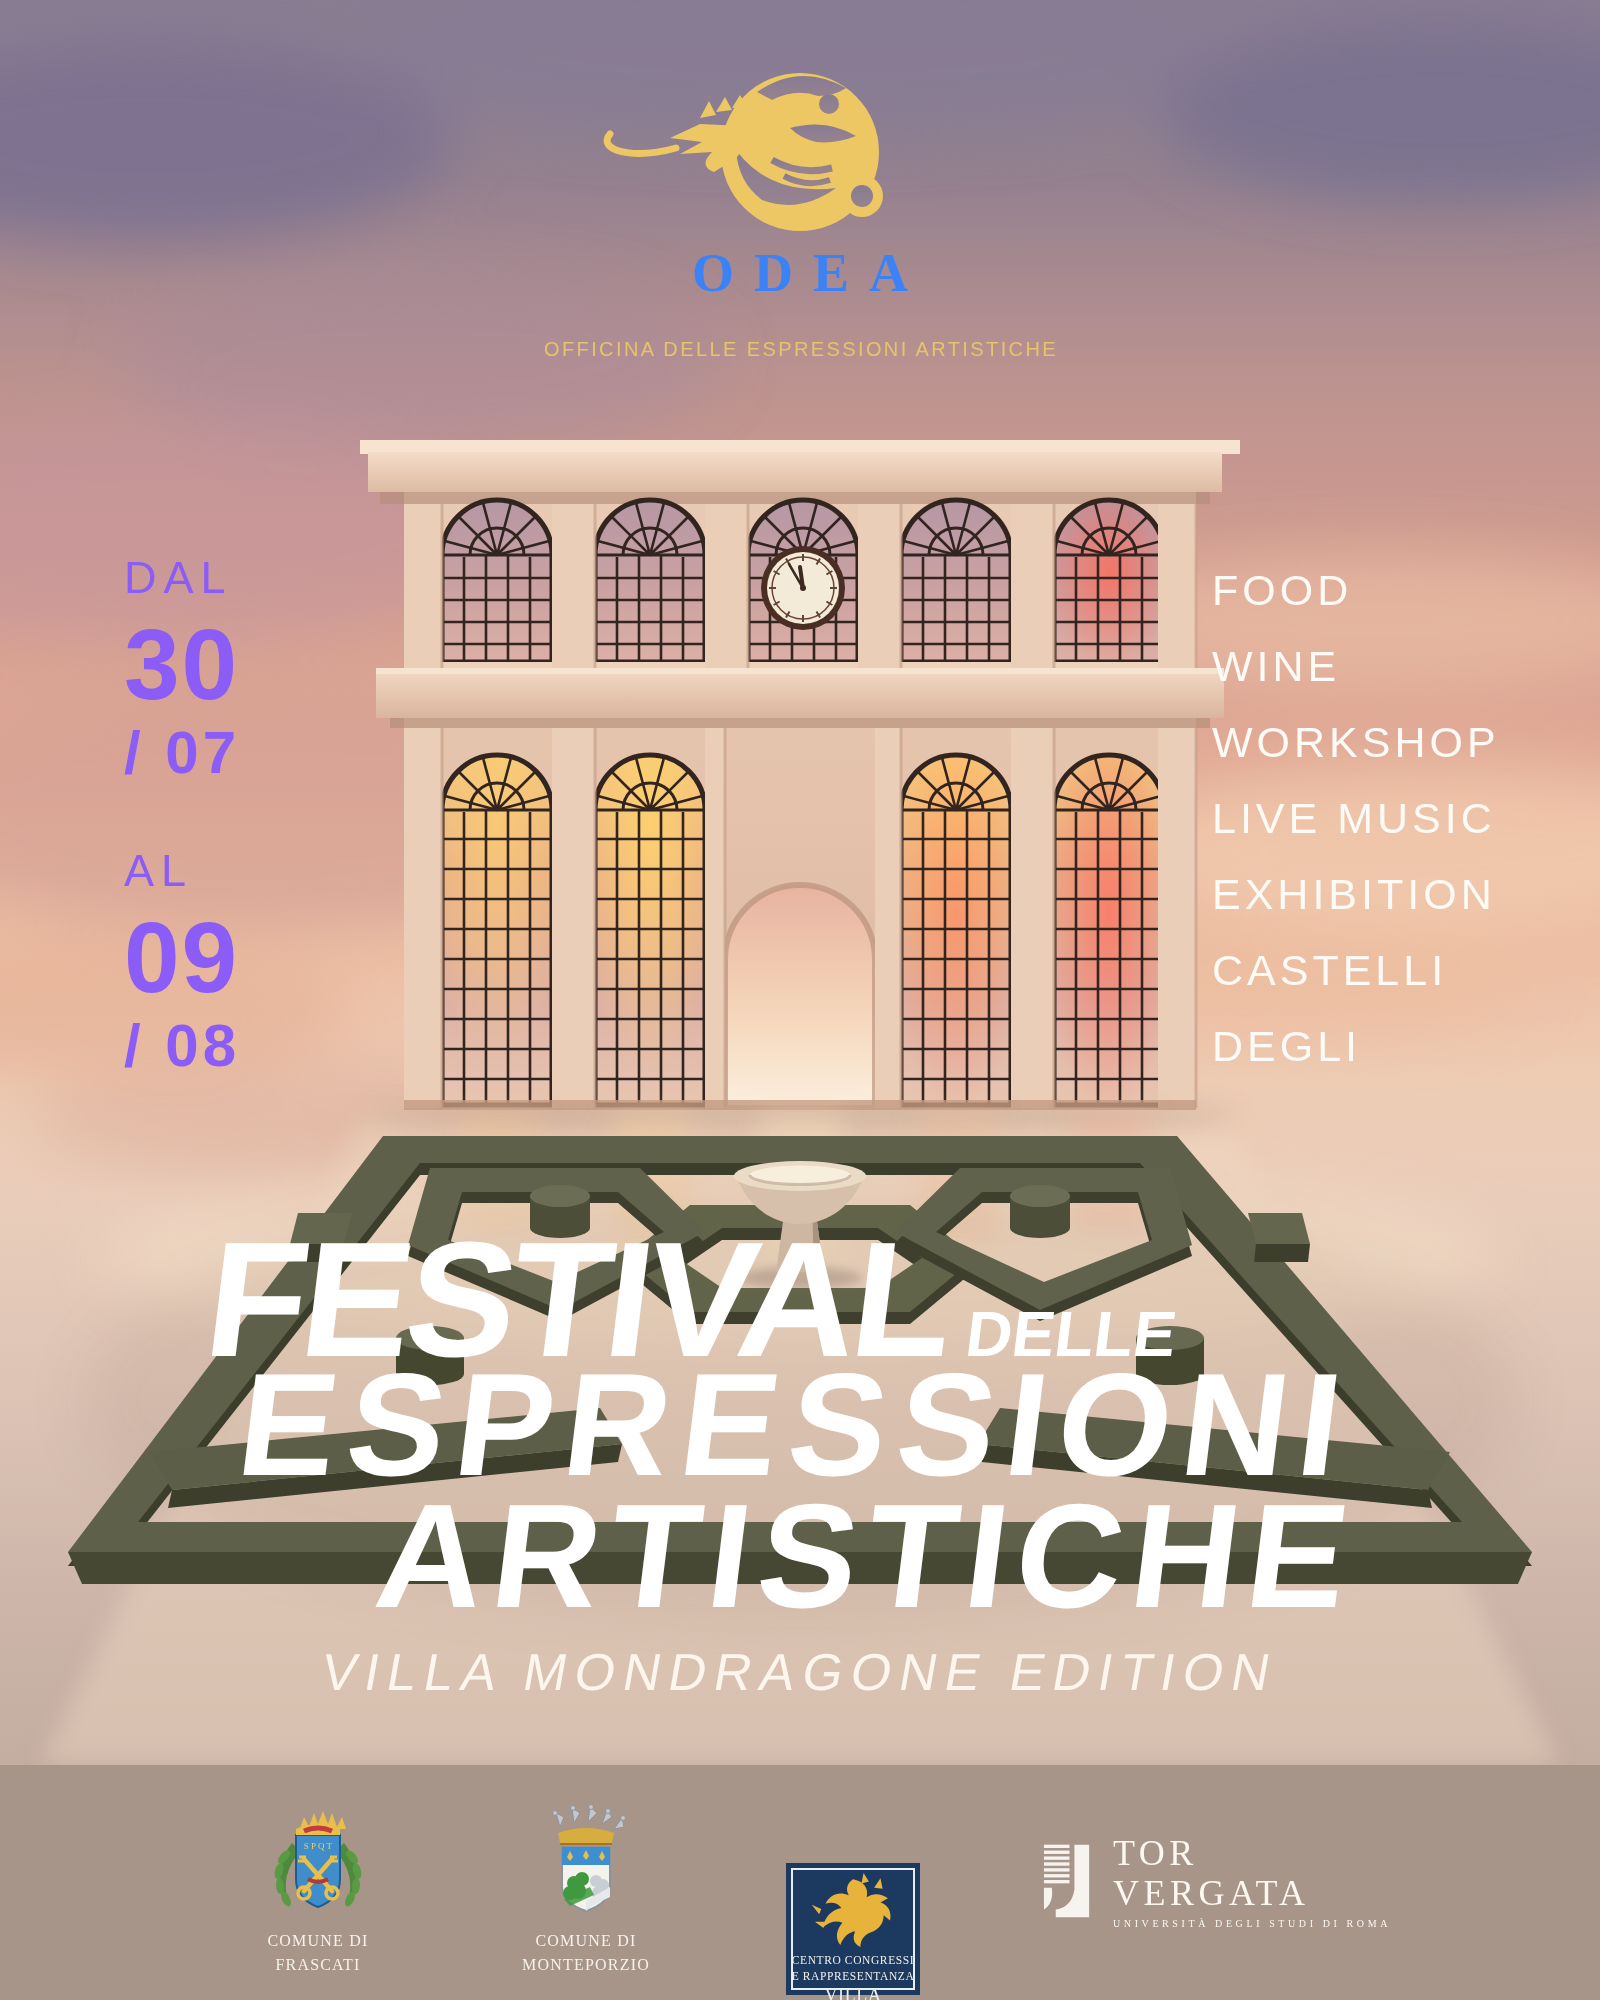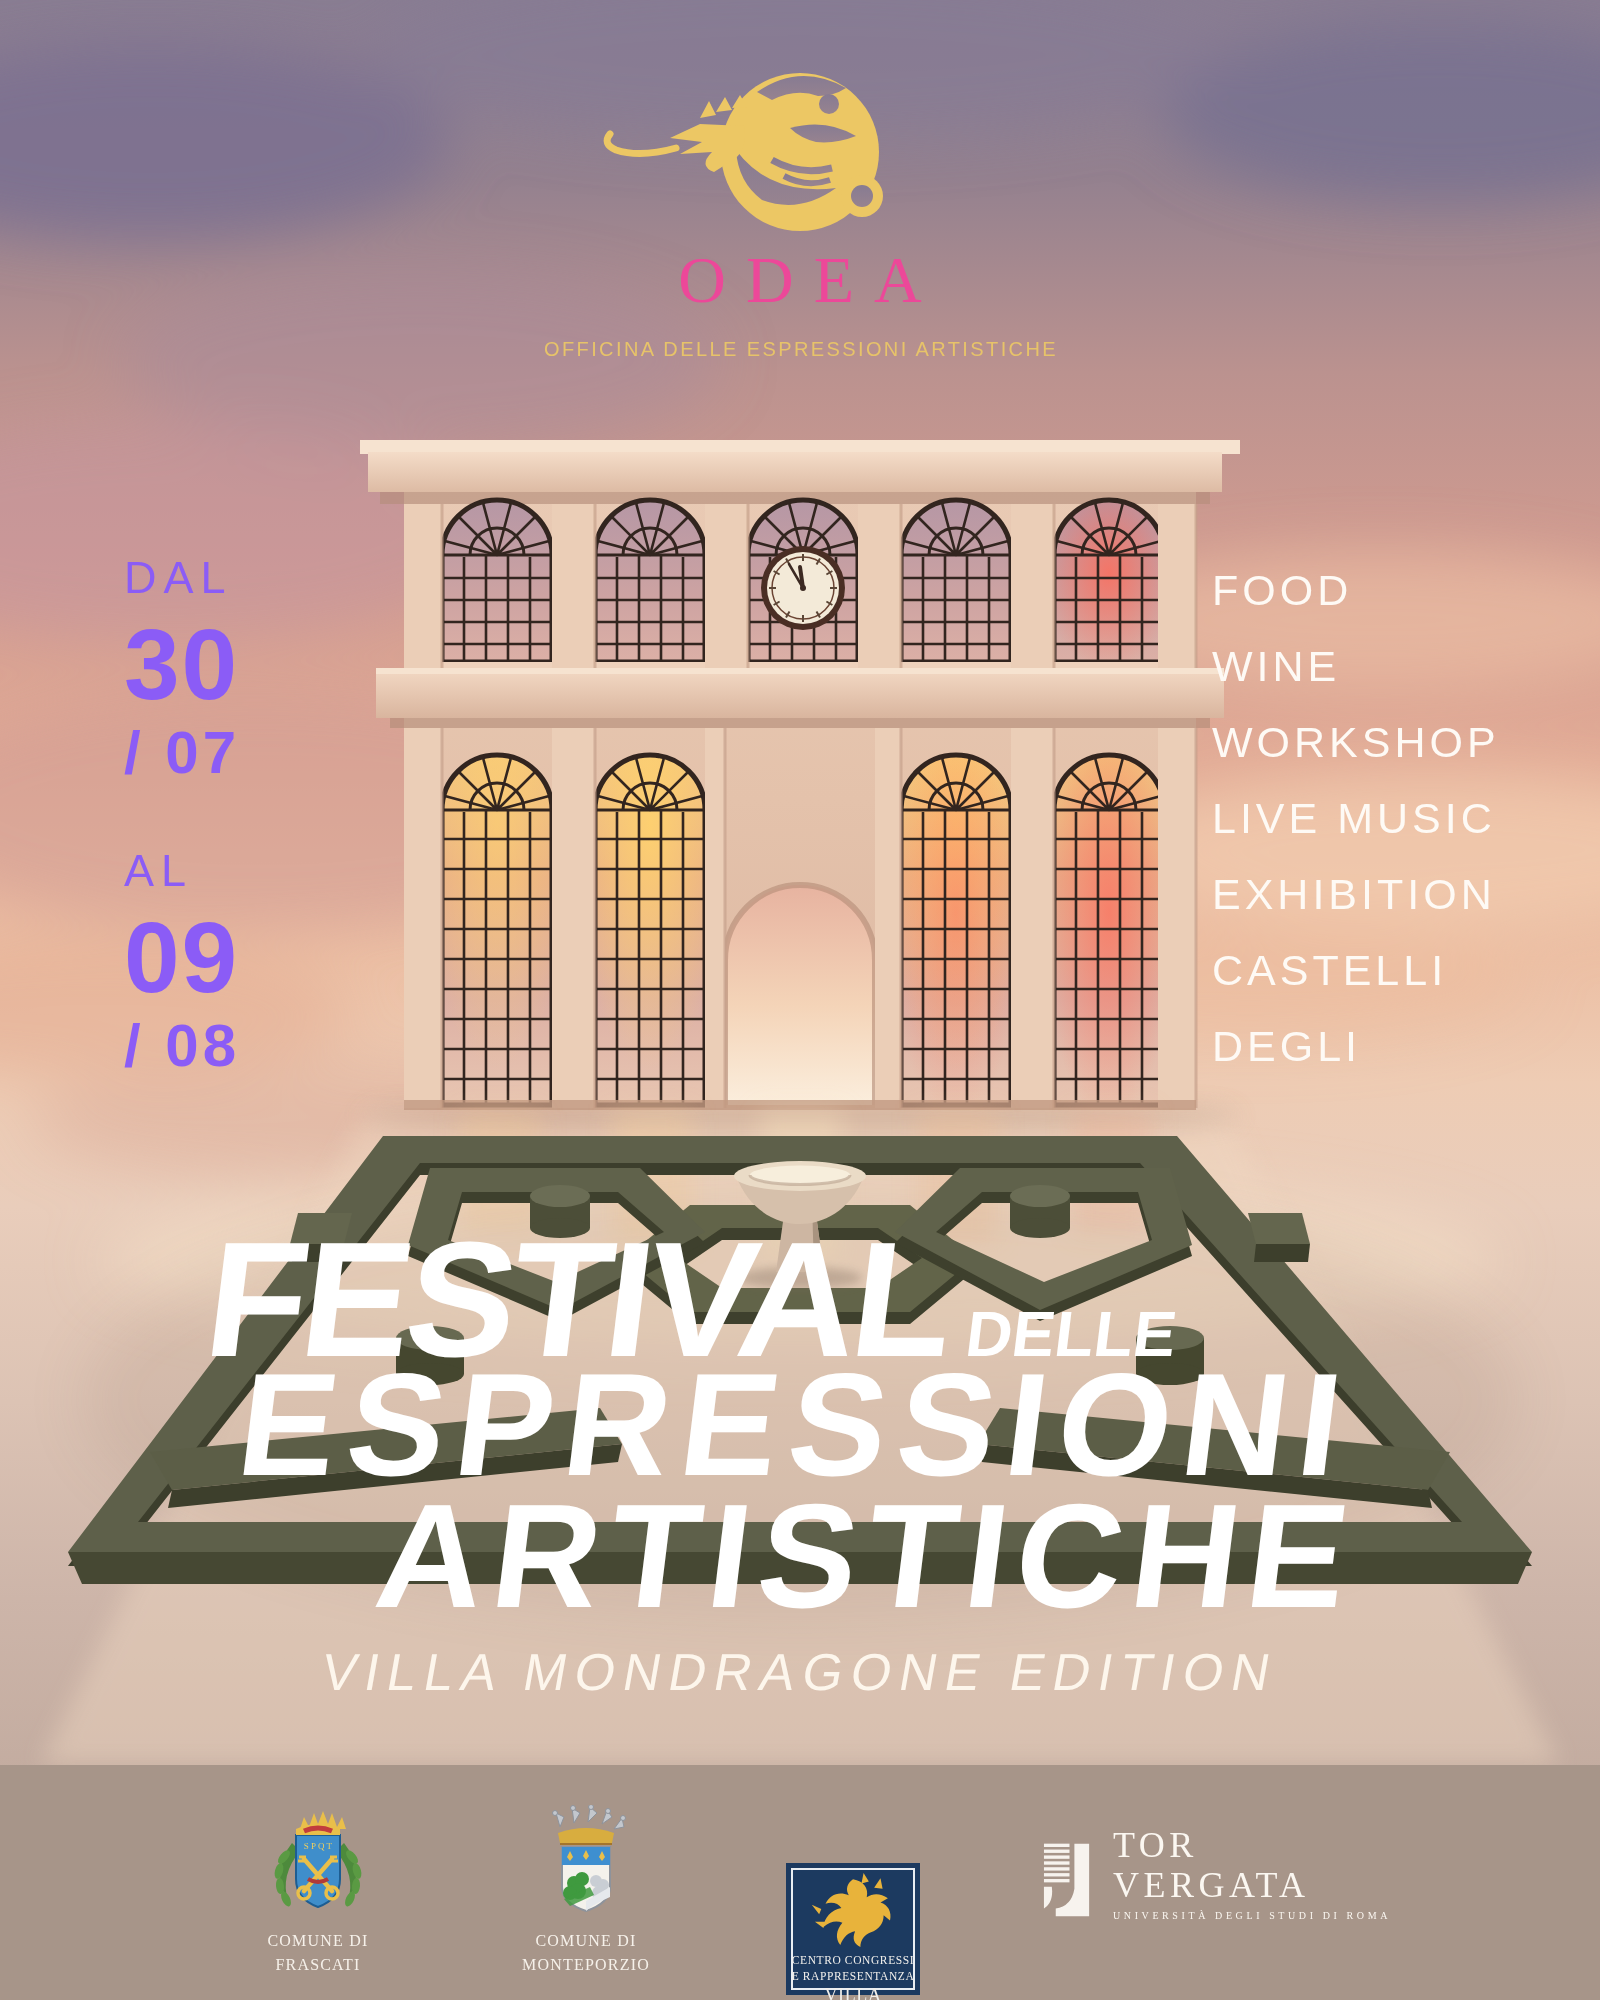--- a/index.html
+++ b/index.html
@@ -3,21 +3,21 @@
 <meta charset="utf-8">
 <style>
   html,body{margin:0;padding:0;background:#2a2430;}
   .poster{position:relative;width:1600px;height:2000px;margin:0 auto;overflow:hidden;
           font-family:"Liberation Sans",sans-serif;}
   .scene{position:absolute;left:0;top:0;width:1600px;height:2000px;display:block;}
 
   
   .brand{position:absolute;left:0;top:0;width:1600px;text-align:center;}
   .brand-name{position:absolute;left:50%;transform:translateX(-50%);top:242px;
-    font-family:"Liberation Serif",serif;font-size:66px;font-weight:400;color:#ec4899;
+    font-family:"Liberation Serif",serif;font-size:54px;font-weight:700;color:#3b82f6;
     letter-spacing:20px;padding-left:20px;white-space:nowrap;}
   .brand-sub{position:absolute;left:50%;transform:translateX(-50%);top:338px;
     font-size:20px;color:#e7c369;letter-spacing:2.4px;padding-left:2px;white-space:nowrap;font-weight:400;}
 
   
   .dates{position:absolute;left:124px;top:552px;color:#8b5cf6;}
   .d-label{font-size:45px;letter-spacing:7px;font-weight:400;}
   .d-day{font-size:100px;font-weight:700;line-height:.92;letter-spacing:2px;margin-top:14px;}
   .d-month{font-size:60px;font-weight:700;letter-spacing:4px;margin-top:8px;}
   .d-gap{height:58px;}
@@ -43,21 +43,21 @@
   .footer{position:absolute;left:0;top:1765px;width:1600px;height:271px;background:#a79589;}
   .partner{position:absolute;text-align:center;color:#f6f1ea;}
   .partner .plabel{font-family:"Liberation Serif",serif;font-size:16px;letter-spacing:1.2px;line-height:24px;}
   #p-frascati{left:240px;top:40px;width:156px;}
   #p-monteporzio{left:498px;top:40px;width:176px;}
   #p-mondragone{left:786px;top:52px;width:134px;height:132px;background:#1c3a60;
      box-shadow:inset 0 0 0 5px #1c3a60, inset 0 0 0 7px #e9eef3;margin-top:46px;}
   #p-mondragone .mtxt{font-family:"Liberation Serif",serif;color:#f2f0ec;letter-spacing:.6px;}
   .mline1{font-size:11.5px;line-height:14px;margin-top:2px;}
   .mline3{font-size:18px;line-height:24px;letter-spacing:1px;}
-  #p-torvergata{left:1042px;top:60px;width:360px;text-align:left;display:flex;align-items:flex-end;}
+  #p-torvergata{left:1042px;top:68px;width:360px;text-align:left;display:flex;align-items:center;}
   .tv-text{margin-left:16px;font-family:"Liberation Serif",serif;color:#fbf7f1;}
   .tv-title{font-size:36px;letter-spacing:4.5px;line-height:40px;}
   .tv-sub{font-size:10px;letter-spacing:3.6px;margin-top:5px;}
 </style>
 </head>
 <body>
 
 <div class="poster">
 
 <svg class="scene" viewBox="0 0 1600 2000">

